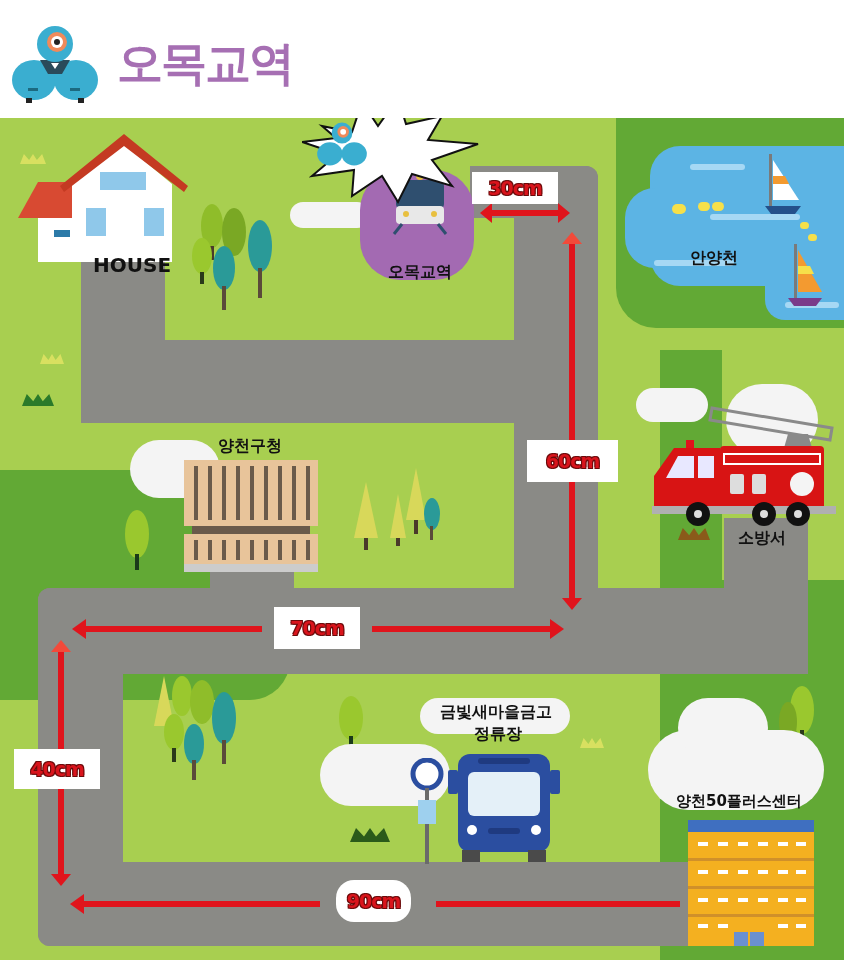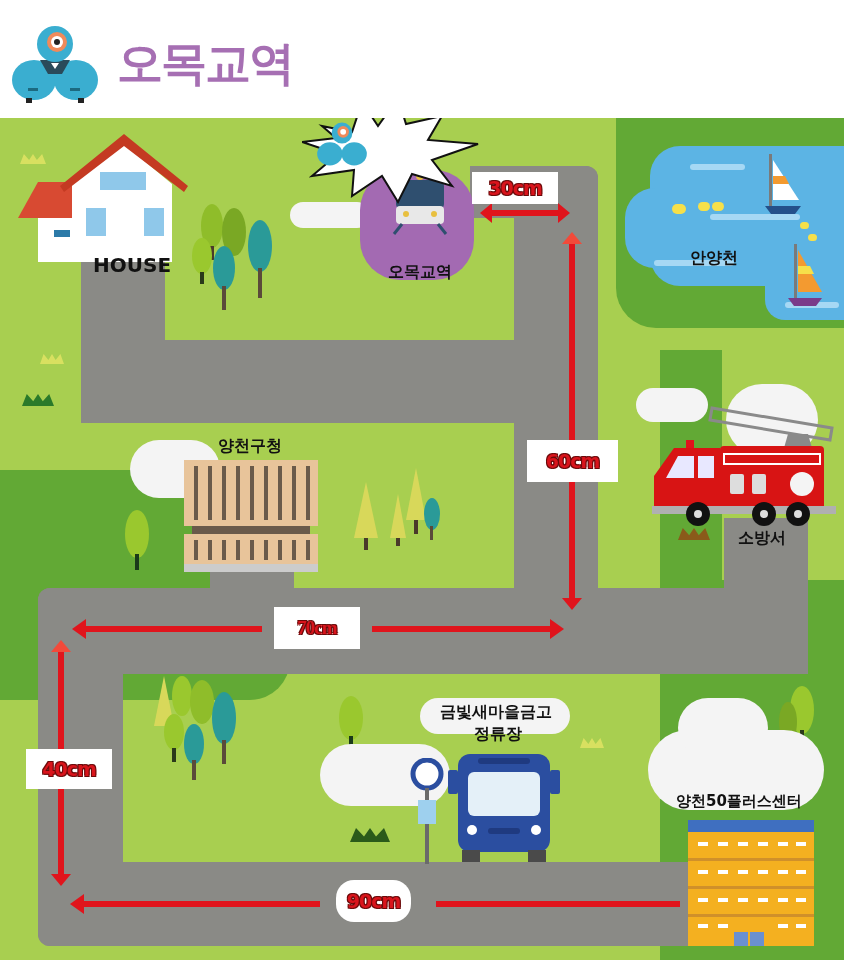--- a/index.html
+++ b/index.html
@@ -336,27 +336,27 @@
     </div>
 
     <div class="arrow-h" style="left:80px;top:783px;width:240px;"></div>
     <div class="abs" style="left:70px;top:776px;width:0;height:0;border-top:10px solid transparent;border-bottom:10px solid transparent;border-right:14px solid #e0141c;"></div>
     <div class="arrow-h" style="left:436px;top:783px;width:244px;"></div>
     <div class="dist" style="left:336px;top:762px;width:75px;height:42px;border-radius:18px;">90cm</div>
 
     <div class="arrow-v" style="left:58px;top:530px;width:6px;height:230px;"></div>
     <div class="abs" style="left:51px;top:522px;width:0;height:0;border-left:10px solid transparent;border-right:10px solid transparent;border-bottom:12px solid #f24a3a;"></div>
     <div class="abs" style="left:51px;top:756px;width:0;height:0;border-left:10px solid transparent;border-right:10px solid transparent;border-top:12px solid #e0141c;"></div>
-    <div class="dist" style="left:14px;top:631px;width:86px;height:40px;margin-left:12px;">40cm</div>
+    <div class="dist" style="left:14px;top:631px;width:86px;height:40px;">40cm</div>
 
     <div class="arrow-h" style="left:84px;top:508px;width:178px;"></div>
     <div class="abs" style="left:72px;top:501px;width:0;height:0;border-top:10px solid transparent;border-bottom:10px solid transparent;border-right:14px solid #e0141c;"></div>
     <div class="arrow-h" style="left:372px;top:508px;width:180px;"></div>
     <div class="abs" style="left:550px;top:501px;width:0;height:0;border-top:10px solid transparent;border-bottom:10px solid transparent;border-left:14px solid #e0141c;"></div>
-    <div class="dist" style="left:274px;top:489px;width:86px;height:42px;font-family:Liberation Serif, serif;">70cm</div>
+    <div class="dist" style="left:274px;top:489px;width:86px;height:42px;">70cm</div>
 
     <div class="arrow-v" style="left:569px;top:124px;height:360px;"></div>
     <div class="abs" style="left:562px;top:114px;width:0;height:0;border-left:10px solid transparent;border-right:10px solid transparent;border-bottom:12px solid #f24a3a;"></div>
     <div class="abs" style="left:562px;top:480px;width:0;height:0;border-left:10px solid transparent;border-right:10px solid transparent;border-top:12px solid #e0141c;"></div>
     <div class="dist" style="left:527px;top:282px;width:91px;height:42px;margin-top:40px;">60cm</div>
 
     <div class="arrow-h" style="left:488px;top:92px;width:72px;"></div>
     <div class="abs" style="left:480px;top:85px;width:0;height:0;border-top:10px solid transparent;border-bottom:10px solid transparent;border-right:12px solid #e0141c;"></div>
     <div class="abs" style="left:558px;top:85px;width:0;height:0;border-top:10px solid transparent;border-bottom:10px solid transparent;border-left:12px solid #e0141c;"></div>
     <div class="dist" style="left:472px;top:54px;width:86px;height:32px;">30cm</div>

